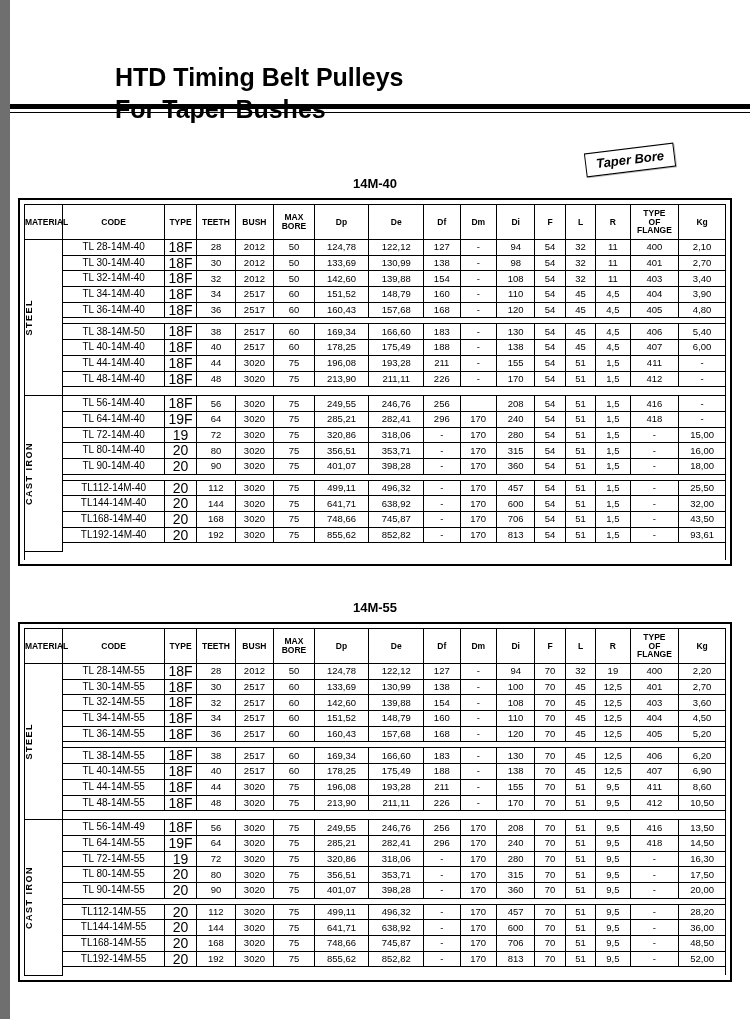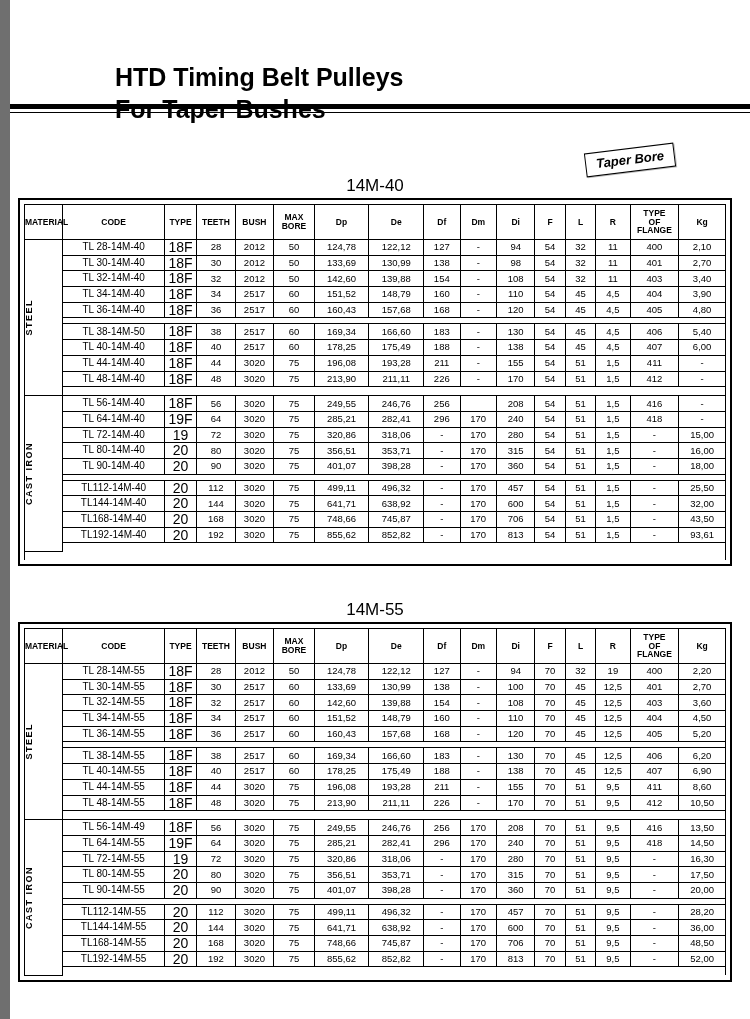--- a/index.html
+++ b/index.html
@@ -48,21 +48,21 @@
     padding:3px 10px 4px 10px;
     font-size:13px; font-weight:bold; font-style:italic;
     transform:rotate(-7deg);
     box-shadow:1px 1px 0 #bbb;
   }
 
   
   .section { position:absolute; left:18px; width:714px; }
   .section-title {
     position:absolute; left:0; width:714px; text-align:center;
-    font-size:17px; font-weight:normal;
+    font-size:13px; font-weight:bold;
   }
   .tbl-wrap {
     position:absolute; left:0; width:714px;
     border:2px solid #000;
     background:#fff;
     box-sizing:border-box;
     padding:4px;
   }
   table.spec {
     border-collapse:collapse; width:100%; table-layout:fixed;

